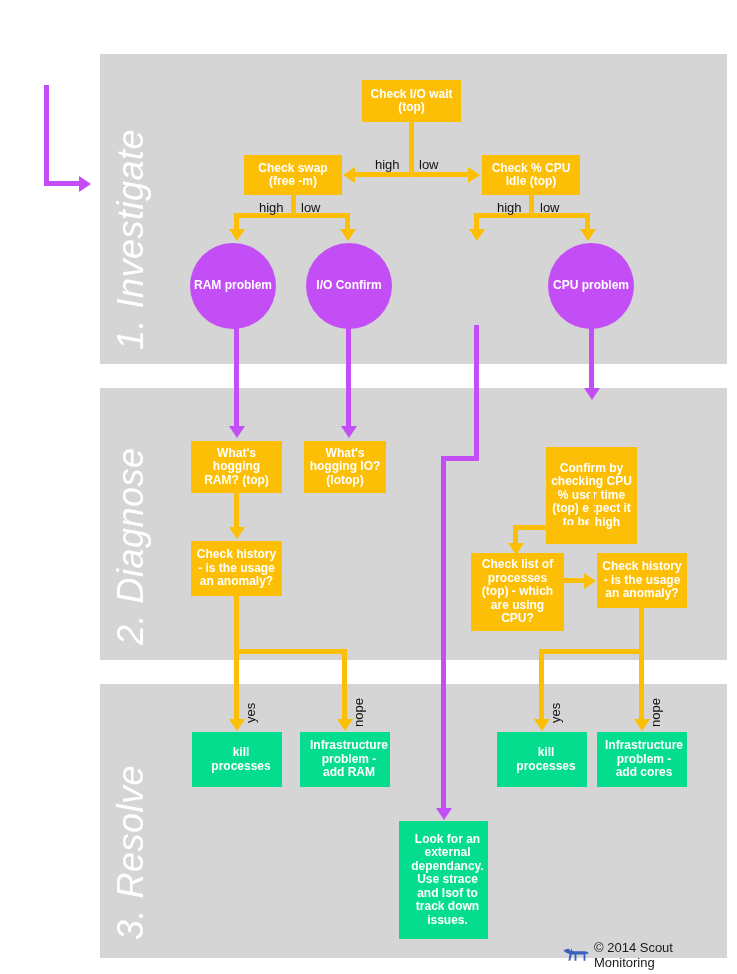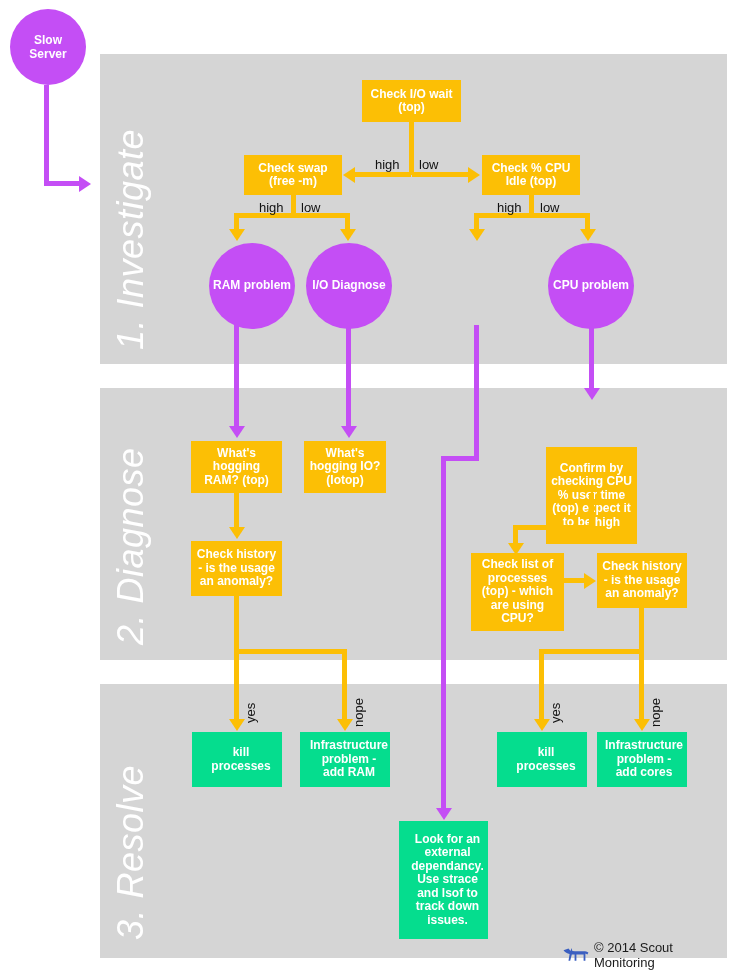--- a/index.html
+++ b/index.html
@@ -67,24 +67,20 @@
 <div id="canvas">
 
   <div class="band" style="left:100px;top:54px;width:627px;height:310px;"></div>
   <div class="band" style="left:100px;top:388px;width:627px;height:272px;"></div>
   <div class="band" style="left:100px;top:684px;width:627px;height:274px;"></div>
 
   <div class="band-label" style="left:110px;top:350px;">1. Investigate</div>
   <div class="band-label" style="left:110px;top:645px;">2. Diagnose</div>
   <div class="band-label" style="left:110px;top:940px;">3. Resolve</div>
 
-  <div class="node purple-circle-top" style="left:10px;top:9px;width:76px;height:76px;font-size:12px;line-height:14px;">
-    <span style="white-space:pre-line;">Slow
-Server</span>
-  </div>
 
   <div class="seg p" style="left:44px;top:85px;width:5px;height:100px;"></div>
   <div class="seg p" style="left:44px;top:181px;width:37px;height:5px;"></div>
   <div class="arrow right p" style="left:79px;top:175.5px;"></div>
 
   <div class="node yellow" style="left:362px;top:80px;width:99px;height:42px;">
     <span>Check I/O wait (top)</span>
   </div>
 
   <div class="node yellow" style="left:244px;top:155px;width:98px;height:40px;">
@@ -119,25 +115,25 @@
   <div class="seg y" style="left:529px;top:195px;width:5px;height:22px;"></div>
   <div class="seg y" style="left:474px;top:213px;width:116px;height:5px;"></div>
   <div class="seg y" style="left:474px;top:213px;width:5px;height:18px;"></div>
   <div class="arrow down y" style="left:468.5px;top:229px;"></div>
   <div class="seg y" style="left:585px;top:213px;width:5px;height:18px;"></div>
   <div class="arrow down y" style="left:579.5px;top:229px;"></div>
 
   <div class="edge-label" style="left:497px;top:200px;">high</div>
   <div class="edge-label" style="left:540px;top:200px;">low</div>
 
-  <div class="node circle" style="left:209px;top:243px;width:86px;height:86px;">
+  <div class="node circle" style="left:190px;top:243px;width:86px;height:86px;">
     <span>RAM problem</span>
   </div>
   <div class="node circle" style="left:306px;top:243px;width:86px;height:86px;">
-    <span>I/O Diagnose</span>
+    <span>I/O Confirm</span>
   </div>
   <div class="node circle" style="left:548px;top:243px;width:86px;height:86px;">
     <span>CPU problem</span>
   </div>
 
   <div class="seg p" style="left:234px;top:325px;width:5px;height:103px;"></div>
   <div class="arrow down p" style="left:228.5px;top:426px;"></div>
 
   <div class="seg p" style="left:346px;top:325px;width:5px;height:103px;"></div>
   <div class="arrow down p" style="left:340.5px;top:426px;"></div>

